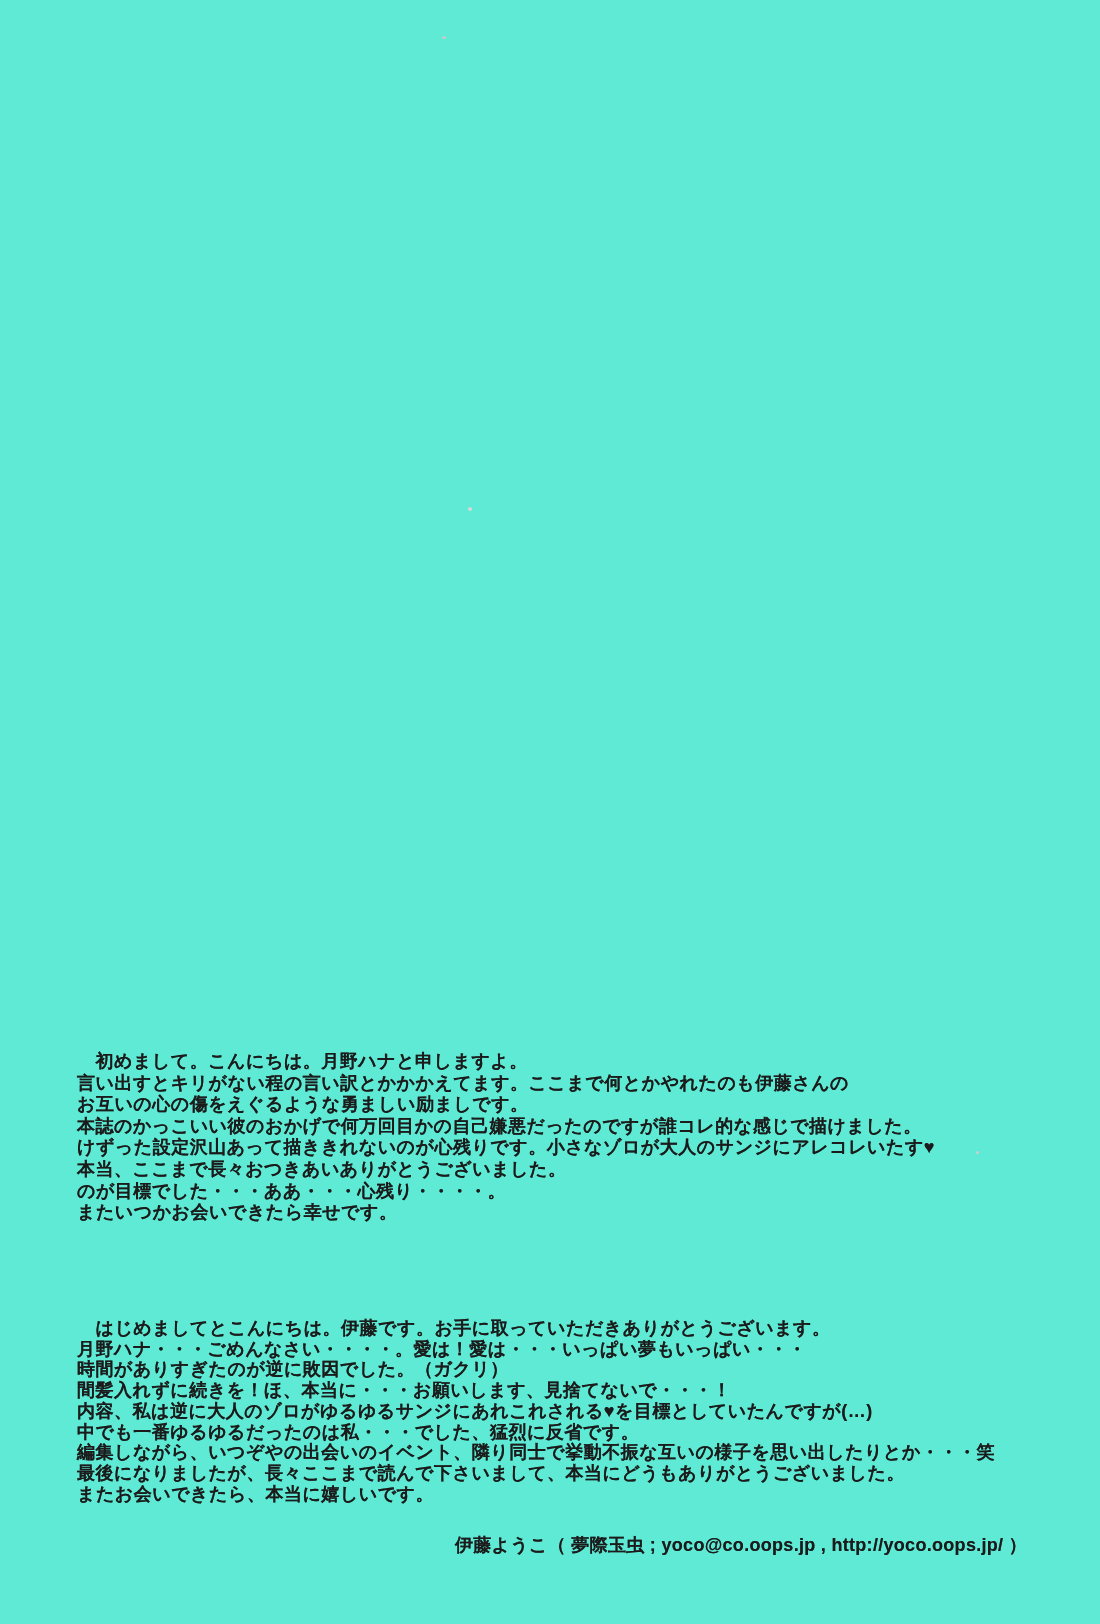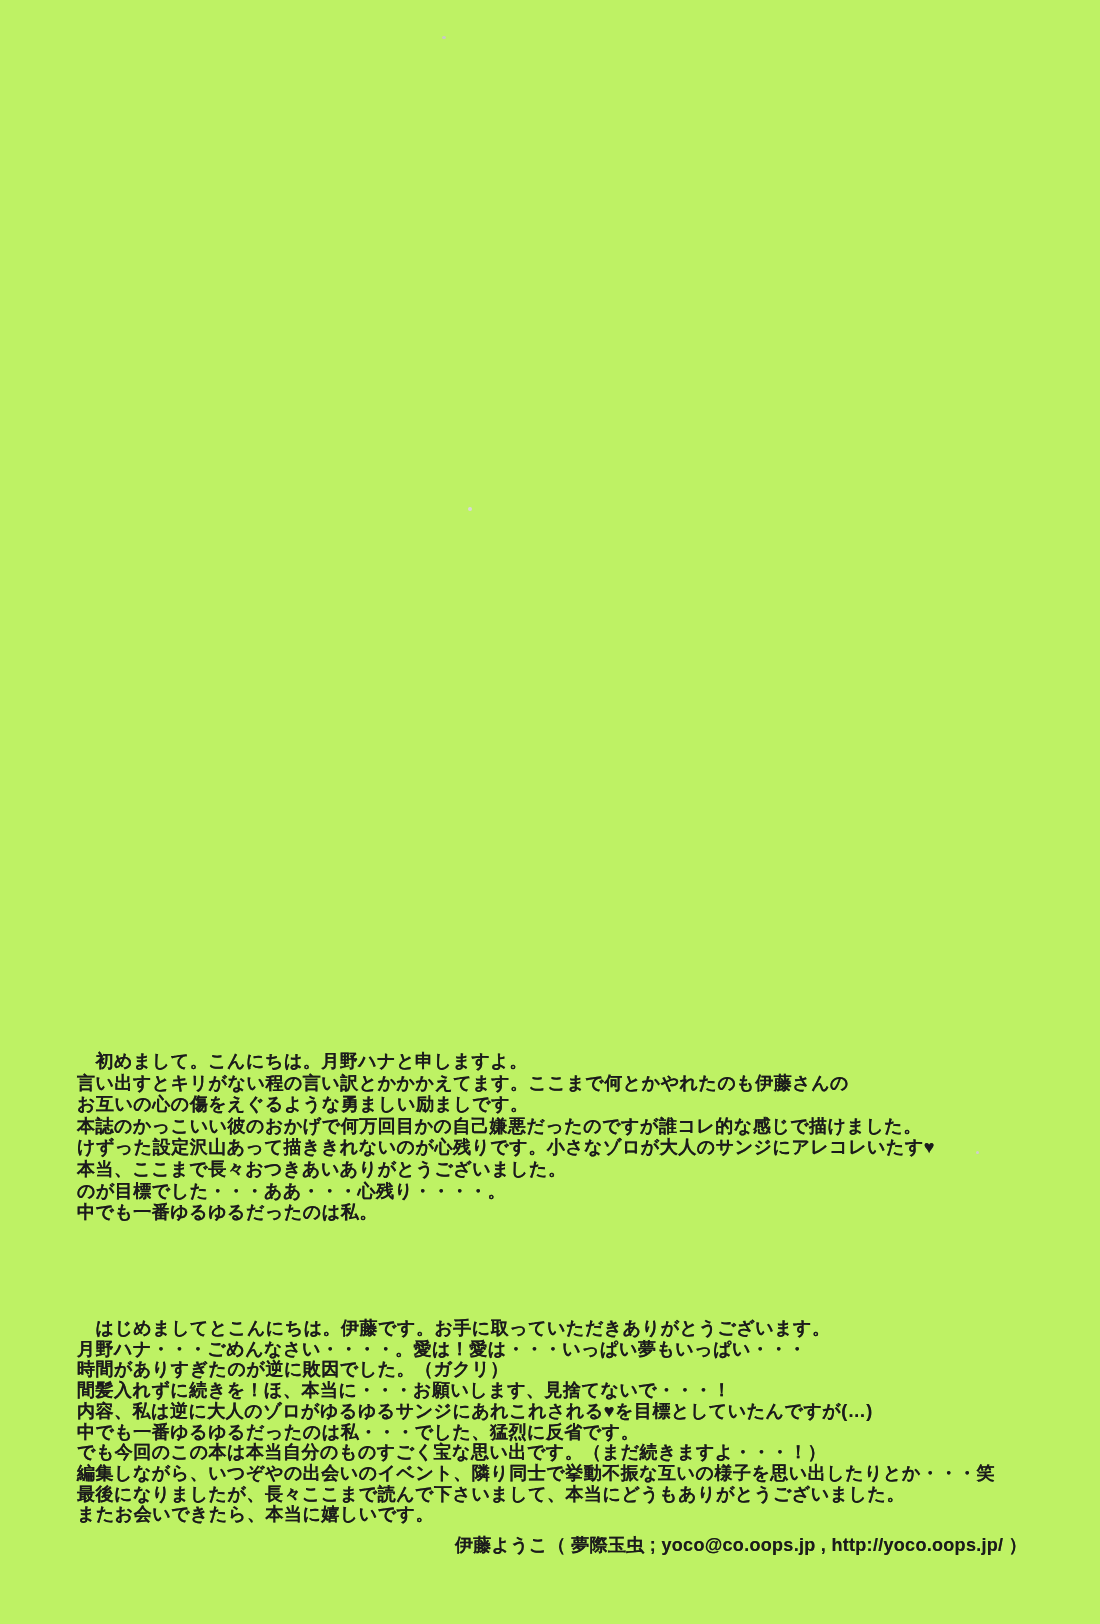--- a/index.html
+++ b/index.html
@@ -1,20 +1,20 @@
 <!DOCTYPE html>
 <html><head>
 <meta charset="utf-8">
 <style>
   html, body { margin: 0; padding: 0; background: #ffffff; }
   .page {
     position: relative;
     width: 1100px;
     height: 1624px;
-    background: #bef264;
+    background: #5eead4;
     overflow: hidden;
     font-family: "Liberation Sans", "DejaVu Sans", sans-serif;
     color: #1b1b1b;
   }
   .block {
     position: absolute;
     font-size: 18px;
     font-weight: bold;
     letter-spacing: 0.5px;
     white-space: nowrap;
@@ -48,32 +48,31 @@
   <div class="speck s3"></div>
 
   <div class="block block1">
     <div class="line">　初めまして。こんにちは。月野ハナと申しますよ。</div>
     <div class="line">言い出すとキリがない程の言い訳とかかかえてます。ここまで何とかやれたのも伊藤さんの</div>
     <div class="line">お互いの心の傷をえぐるような勇ましい励ましです。</div>
     <div class="line">本誌のかっこいい彼のおかげで何万回目かの自己嫌悪だったのですが誰コレ的な感じで描けました。</div>
     <div class="line">けずった設定沢山あって描ききれないのが心残りです。小さなゾロが大人のサンジにアレコレいたす♥</div>
     <div class="line">本当、ここまで長々おつきあいありがとうございました。</div>
     <div class="line">のが目標でした・・・ああ・・・心残り・・・・。</div>
-    <div class="line">中でも一番ゆるゆるだったのは私。</div>
+    <div class="line">またいつかお会いできたら幸せです。</div>
   </div>
 
 
   <div class="block block2">
     <div class="line">　はじめましてとこんにちは。伊藤です。お手に取っていただきありがとうございます。</div>
     <div class="line">月野ハナ・・・ごめんなさい・・・・。愛は！愛は・・・いっぱい夢もいっぱい・・・</div>
     <div class="line">時間がありすぎたのが逆に敗因でした。（ガクリ）</div>
     <div class="line">間髪入れずに続きを！ほ、本当に・・・お願いします、見捨てないで・・・！</div>
     <div class="line">内容、私は逆に大人のゾロがゆるゆるサンジにあれこれされる♥を目標としていたんですが(…)</div>
     <div class="line">中でも一番ゆるゆるだったのは私・・・でした、猛烈に反省です。</div>
-    <div class="line">でも今回のこの本は本当自分のものすごく宝な思い出です。（まだ続きますよ・・・！）</div>
     <div class="line">編集しながら、いつぞやの出会いのイベント、隣り同士で挙動不振な互いの様子を思い出したりとか・・・笑</div>
     <div class="line">最後になりましたが、長々ここまで読んで下さいまして、本当にどうもありがとうございました。</div>
     <div class="line">またお会いできたら、本当に嬉しいです。</div>
   </div>
 
   <div class="sig sig2">伊藤ようこ（ 夢際玉虫 ; yoco@co.oops.jp , http://yoco.oops.jp/ ）</div>
 
 </div>
 
 </body></html>

